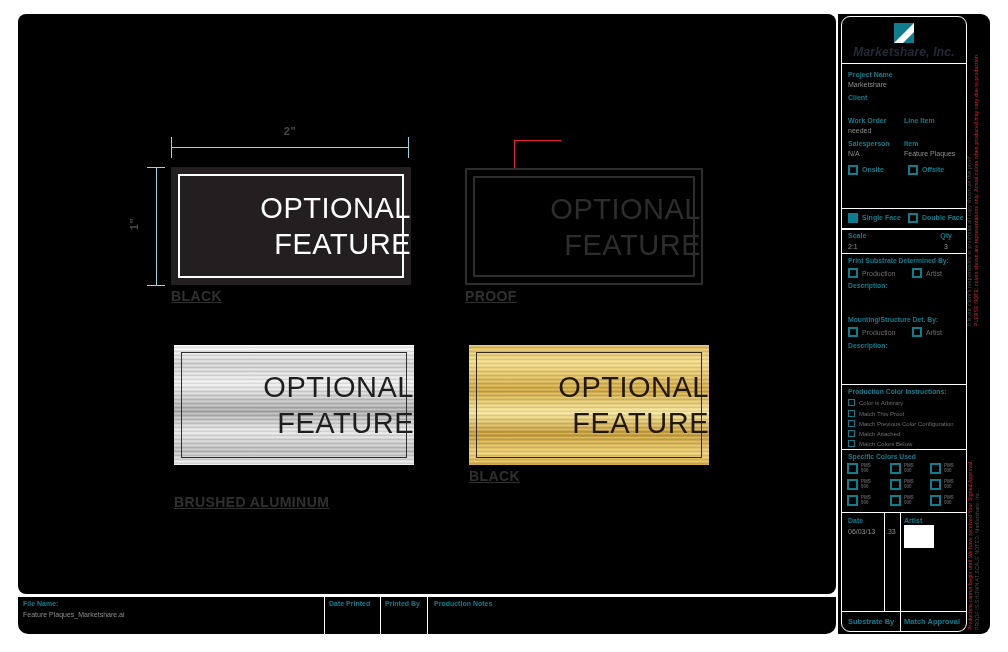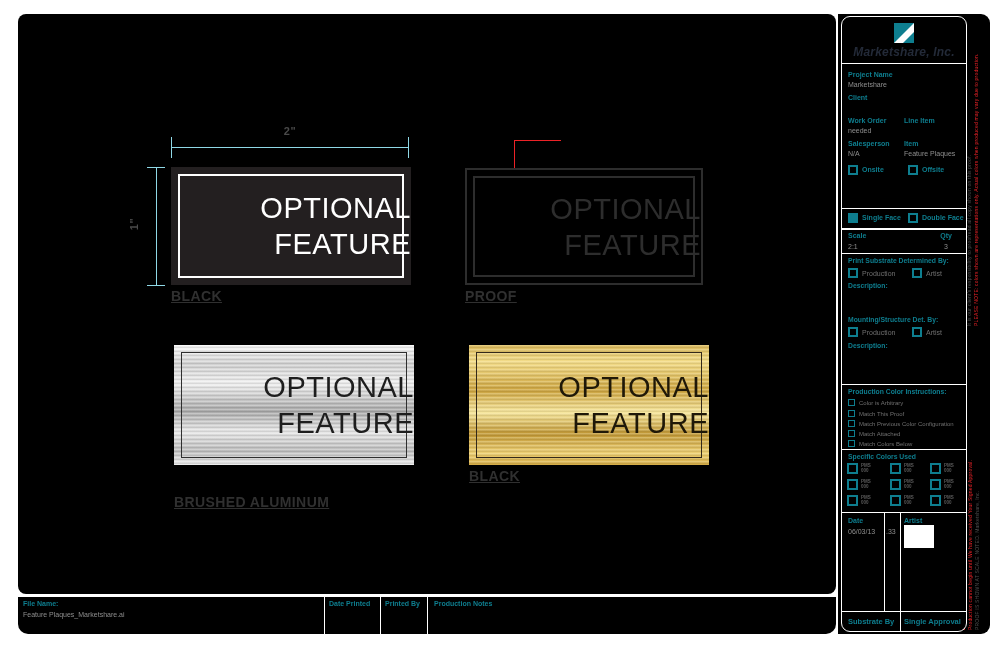--- a/index.html
+++ b/index.html
@@ -248,16 +248,16 @@
     <div class="a vl" style="left:58px;top:495px;height:119px"></div>
     <div class="a lbl" style="left:6px;top:500px">Date</div>
     <div class="a lbl" style="left:62px;top:500px">Artist</div>
     <div class="a val" style="left:6px;top:511px">06/03/13</div>
     <div class="a val" style="left:44px;top:511px">.33</div>
     <div class="a" style="left:62px;top:508px;width:30px;height:23px;background:#fff"></div>
 
     <div class="a hr" style="top:594px"></div>
 
     <div class="a lbl" style="left:6px;top:600px;font-size:7.5px">Substrate By</div>
-    <div class="a lbl" style="left:62px;top:600px;font-size:7.5px">Single Approval</div>
+    <div class="a lbl" style="left:62px;top:600px;font-size:7.5px">Match Approval</div>
 
   </div>
 </div>
 
 </body></html>

